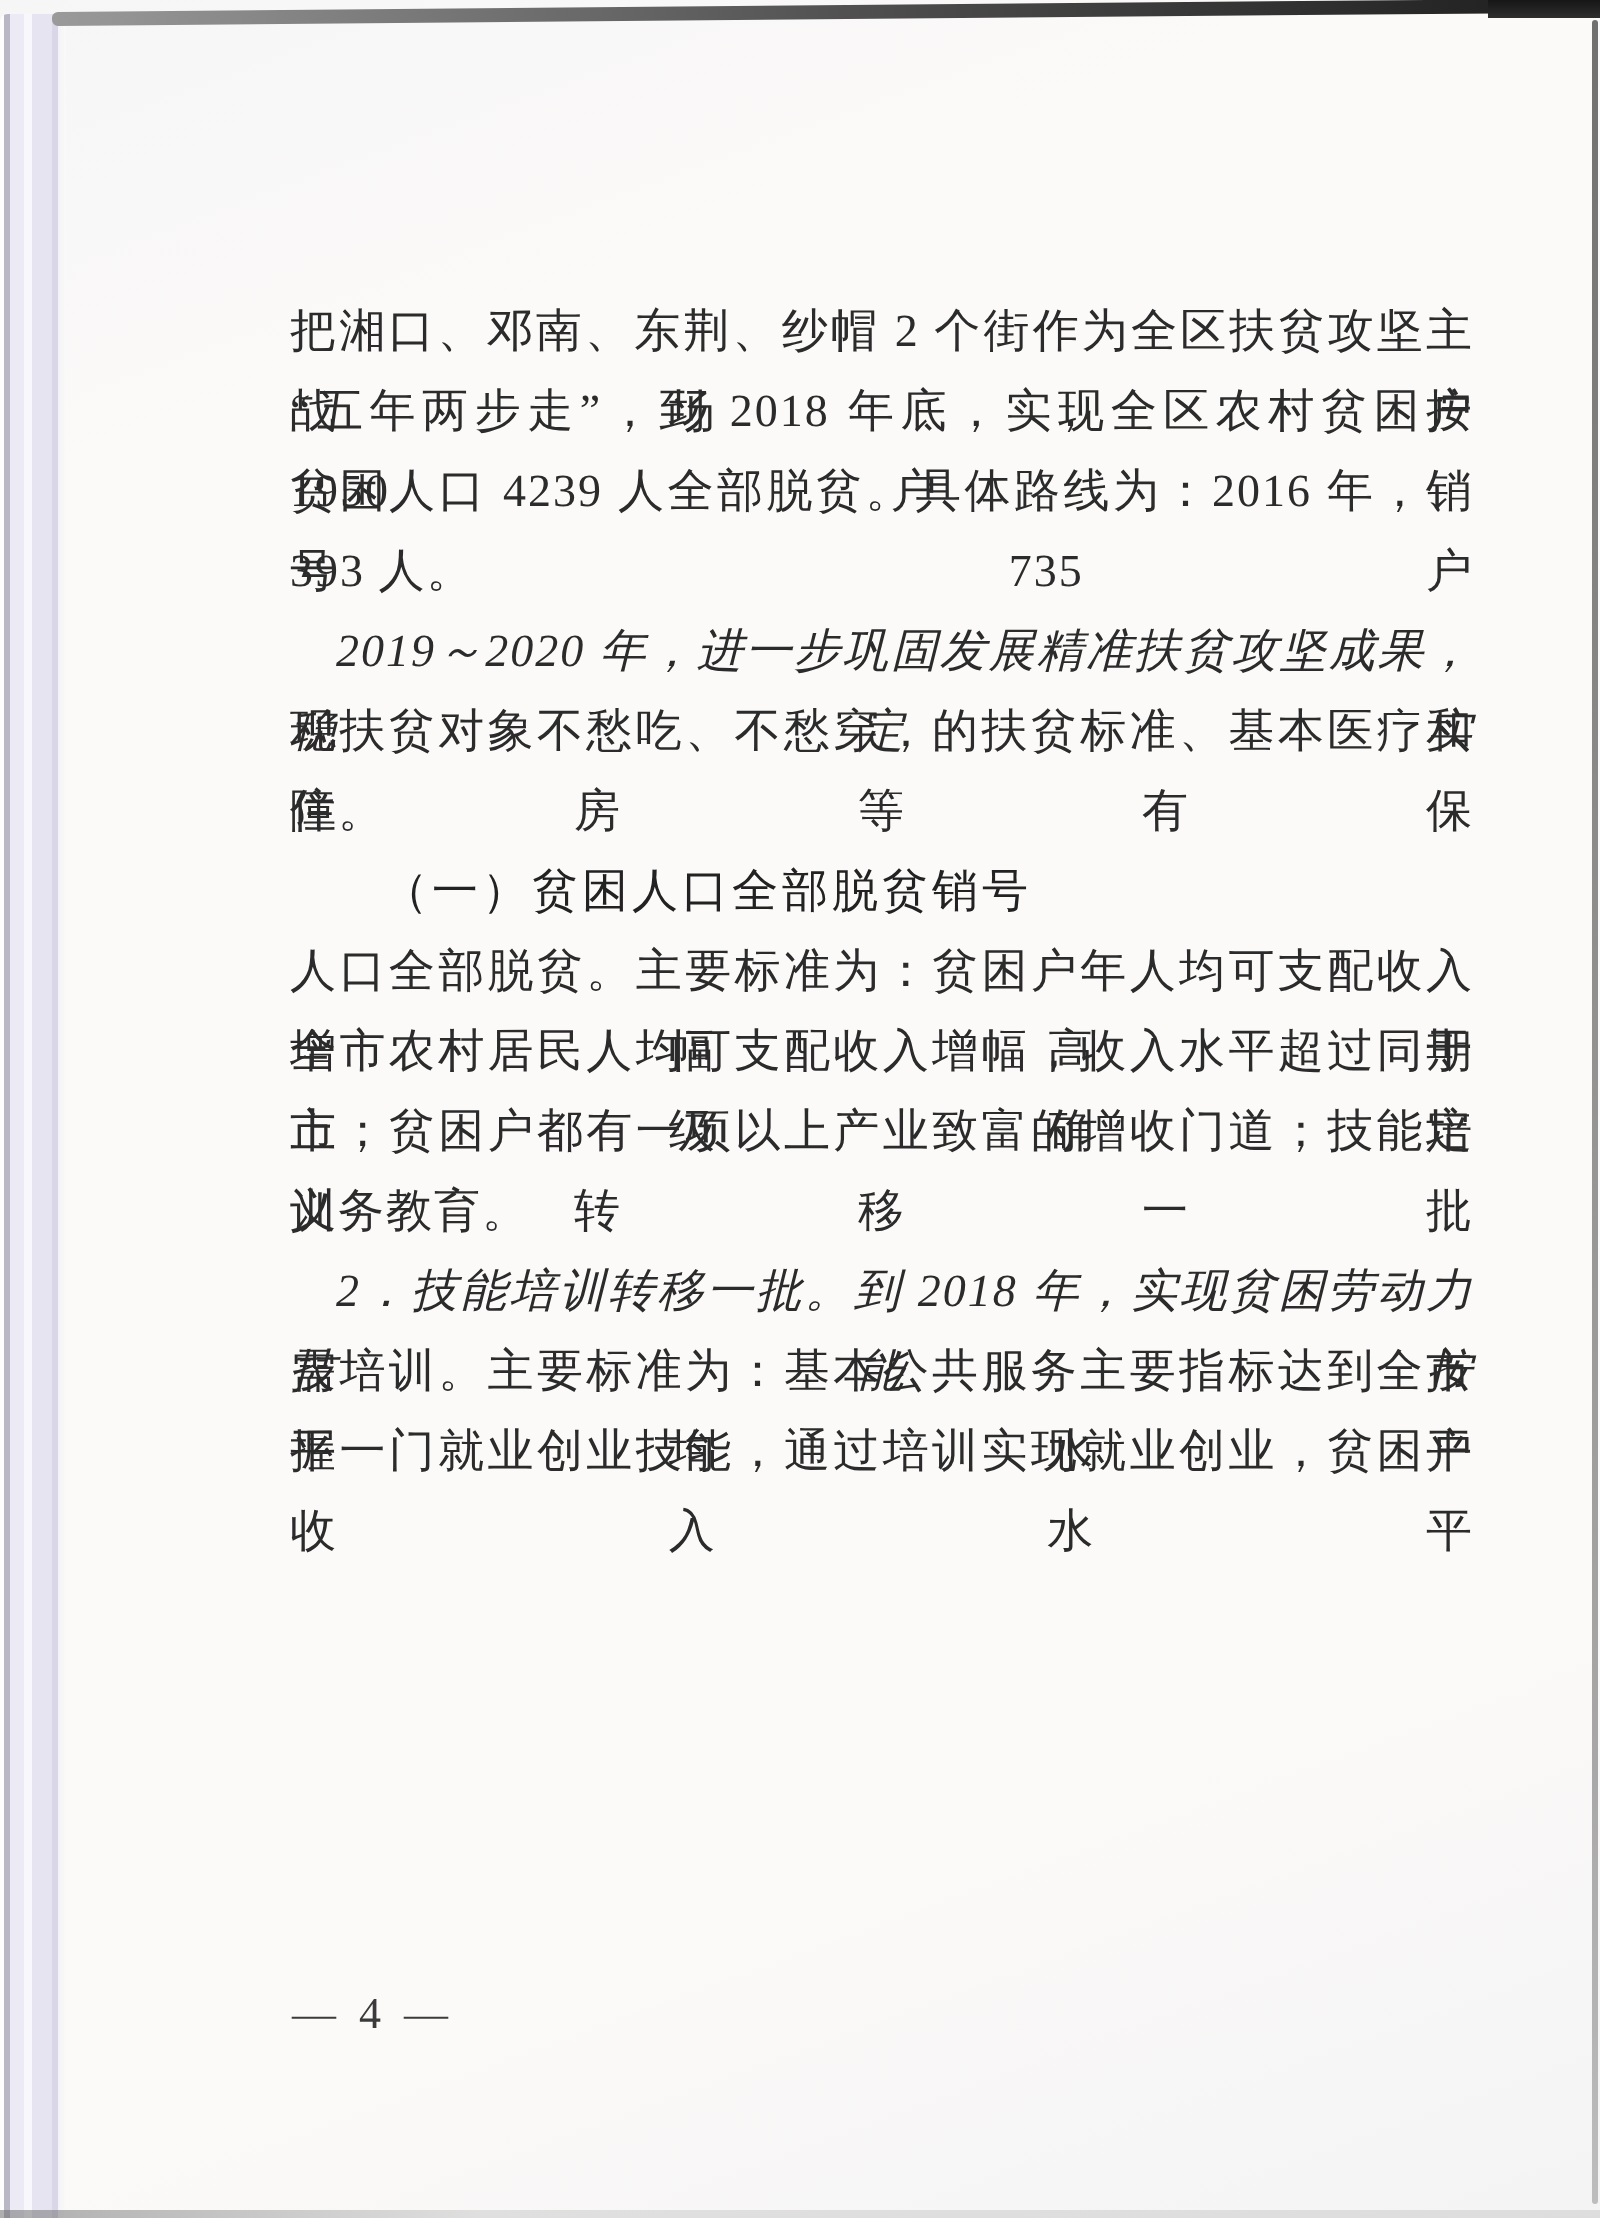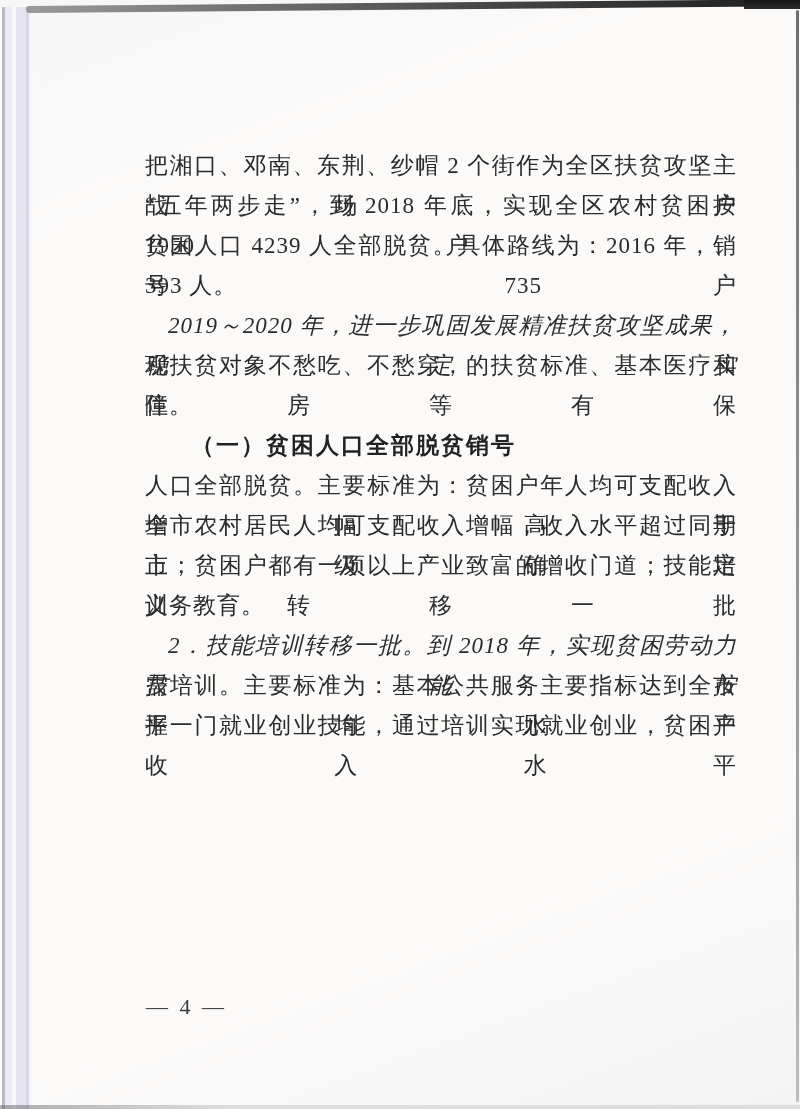--- a/index.html
+++ b/index.html
@@ -106,21 +106,21 @@
   }
   .i1  { text-indent: 1em; font-style: italic; }
   .i14 { text-indent: 1.4em; }
 
   .heading {
     display: block;
     height: 40px;
     line-height: 40px;
     font-size: 23px;
     color: #222222;
-    font-weight: 700;
+    font-weight: 400;
     letter-spacing: 2px;
     text-indent: 2em;
     margin: 0;
   }
 
   .footer {
     position: absolute;
     left: 146px;
     top: 994px;
     font-size: 22px;

